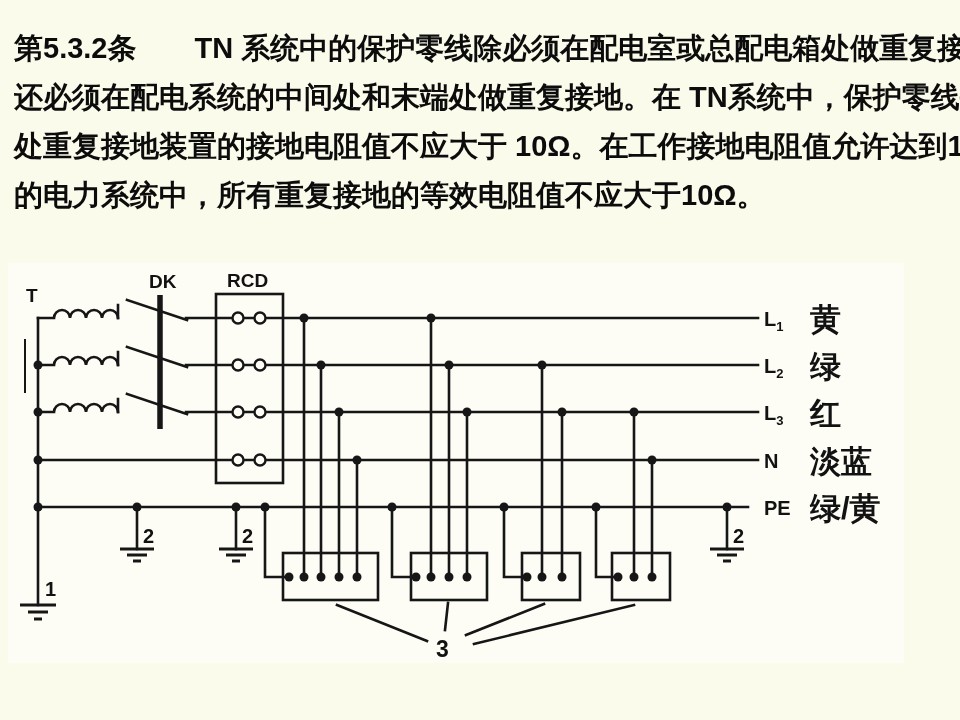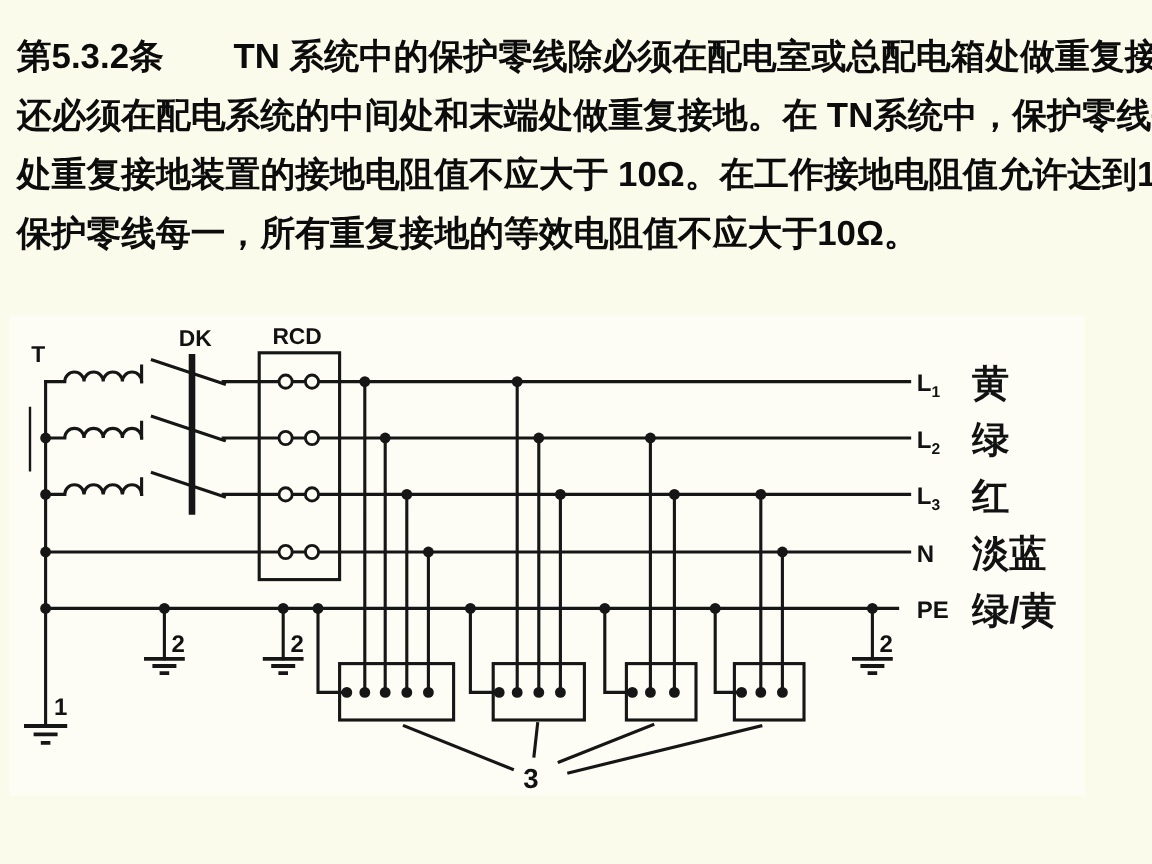--- a/index.html
+++ b/index.html
@@ -36,21 +36,21 @@
 </style>
 </head>
 <body>
 
 <div class="slide">
 
   <div class="para">
     <div class="pline">第5.3.2条　　TN 系统中的保护零线除必须在配电室或总配电箱处做重复接地外，</div>
     <div class="pline">还必须在配电系统的中间处和末端处做重复接地。在 TN系统中，保护零线每一</div>
     <div class="pline">处重复接地装置的接地电阻值不应大于 10Ω。在工作接地电阻值允许达到10Ω</div>
-    <div class="pline">保护零线每一，所有重复接地的等效电阻值不应大于10Ω。</div>
+    <div class="pline">的电力系统中，所有重复接地的等效电阻值不应大于10Ω。</div>
   </div>
 
   <div class="panel">
     <svg width="896" height="400" viewBox="0 0 896 400">
 
       <g>
         <text class="lbl" x="18" y="39">T</text>
         <path class="thin" d="M17,76 V130"></path>
         <path class="w" d="M30,55 V342"></path>
         <path class="w" d="M30,55 H46 a8,8 0 0 1 16,0 a8,8 0 0 1 16,0 a8,8 0 0 1 16,0 a8,8 0 0 1 16,0"></path>

